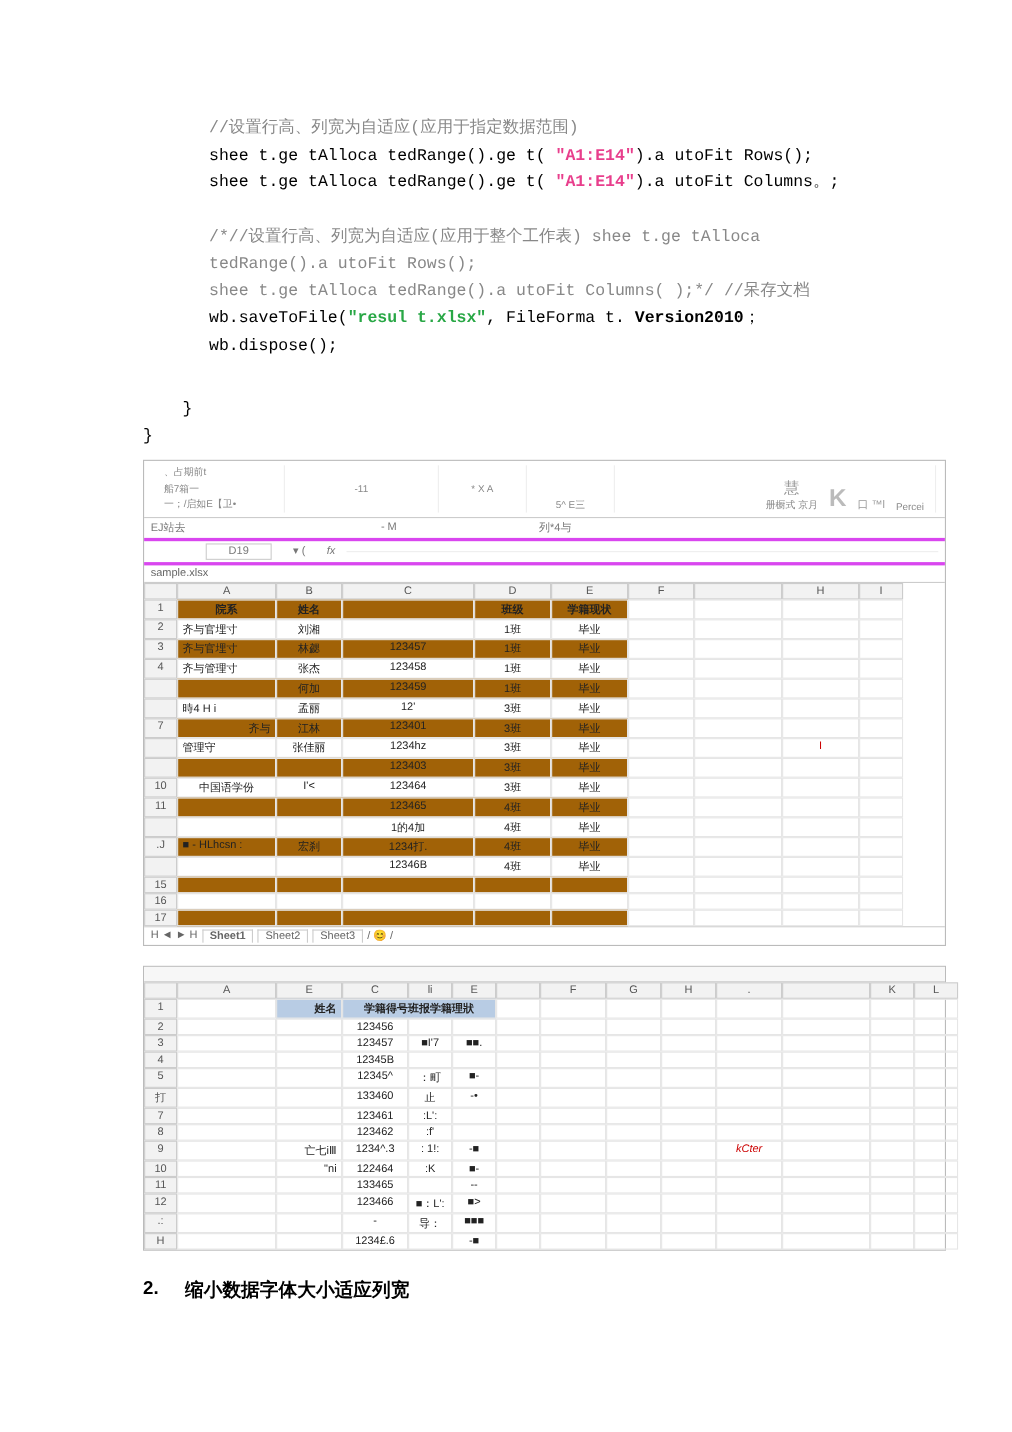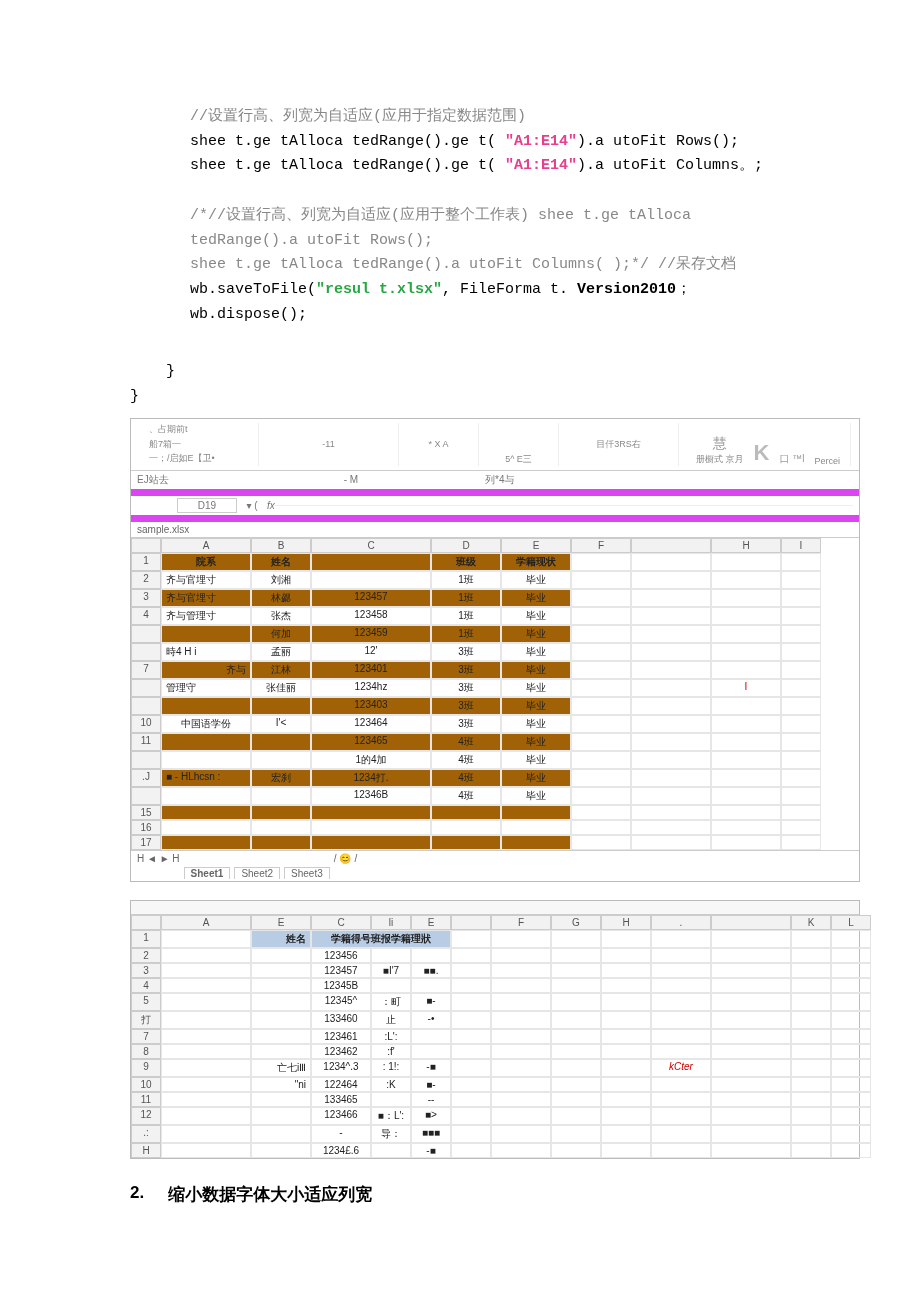--- a/index.html
+++ b/index.html
@@ -14,37 +14,37 @@
   .section-title { font-size: 17px; margin: 4px 0 4px 0; }
   
   
   .excel { border: 1px solid #bbb; font-size: 10px; background: #fff; }
   .ribbon-tabs { display: flex; align-items: center; border-bottom: 1px solid #ccc; }
   .ribbon-tab { padding: 4px 10px; font-size: 11px; color: #444; }
   .ribbon-tab.file { background: #1e7e34; color: #fff; padding: 4px 12px; }
   .ribbon-tab.active { border-bottom: 2px solid #1e7e34; }
   .ribbon-body { display: flex; padding: 4px 8px; border-bottom: 1px solid #ccc; height: 52px; color: #888; font-size: 9px; }
   .ribbon-grp { padding: 0 10px; border-right: 1px solid #eee; display: flex; flex-direction: column; justify-content: space-around; }
-  .fx-row { display: flex; align-items: center; border-bottom: 7px solid #d946ef; padding: 2px 6px; font-size: 10px; color: #777; }
+  .fx-row { display: flex; align-items: center; border-bottom: 3px solid #d946ef; padding: 2px 6px; font-size: 10px; color: #777; gap: 10px; }
   .namebox { width: 60px; border: 1px solid #ccc; padding: 1px 4px; text-align: center; }
   .fx { font-style: italic; }
   .filetab-row { border-bottom: 1px solid #ccc; padding: 2px 6px; font-size: 10px; color: #666; }
   
   
   .grid { display: grid; font-size: 10px; }
   .grid1 { grid-template-columns: 30px 90px 60px 120px 70px 70px 60px 80px 70px 40px; }
   .grid2 { grid-template-columns: 30px 90px 60px 60px 40px 40px 40px 60px 50px 50px 60px 80px 40px 40px; }
   .ghd { background: #f2f2f2; border: 0.5px solid #ccc; text-align: center; padding: 1px 0; color: #555; }
   .rhd { background: #f2f2f2; border: 0.5px solid #ccc; text-align: center; padding: 1px 0; color: #555; }
   .cell { border: 0.5px solid #e6e6e6; padding: 1px 4px; text-align: center; overflow: hidden; white-space: nowrap; color: #222; }
   .cell.hdr { background: #b8cce4; font-weight: bold; }
   .cell.alt { background: #a16207; }
   .red { color: #c00; }
   .sheet-tabs { border-top: 1px solid #ccc; padding: 2px 6px; font-size: 10px; color: #666; display: flex; gap: 4px; }
-  .sheet-tab { border: 1px solid #ccc; border-bottom: none; padding: 0 6px; background: #fff; margin-top: 14px; }
+  .sheet-tab { border: 1px solid #ccc; border-bottom: none; padding: 0 6px; background: #fff; }
   .sheet-tab.active { background: #fff; font-weight: bold; }
   
   .heading2 { font-weight: bold; font-size: 17px; margin: 24px 0 0 0; display: flex; gap: 24px; }
   .excel + .excel { margin-top: 18px; }
   .small { font-size: 9px; }
 </style>
 </head>
 <body>
 
 <div class="page">
@@ -72,23 +72,20 @@
         <span>一；/启如E【卫•</span>
       </div>
       <div class="ribbon-grp" style="width:140px;align-items:center">
         <span>-11</span>
       </div>
       <div class="ribbon-grp" style="width:80px;align-items:center">
         <span>* X A</span>
       </div>
       <div class="ribbon-grp" style="width:80px;align-items:center;justify-content:flex-end">
         <span>5^ E三</span>
-      </div>
-      <div class="ribbon-grp" style="width:120px;align-items:center">
-        <span>目仟3RS右</span>
       </div>
       <div class="ribbon-grp" style="flex:1;align-items:flex-end;flex-direction:row;justify-content:flex-end;gap:10px">
         <div style="text-align:center">
           <div style="font-size:14px;color:#999">慧</div>
           <div class="small">册橱式  京月</div>
         </div>
         <div style="font-size:22px;color:#bbb;font-weight:bold">K</div>
         <div style="font-size:10px;color:#999">口 ™l</div>
         <div>Percei</div>
       </div>

